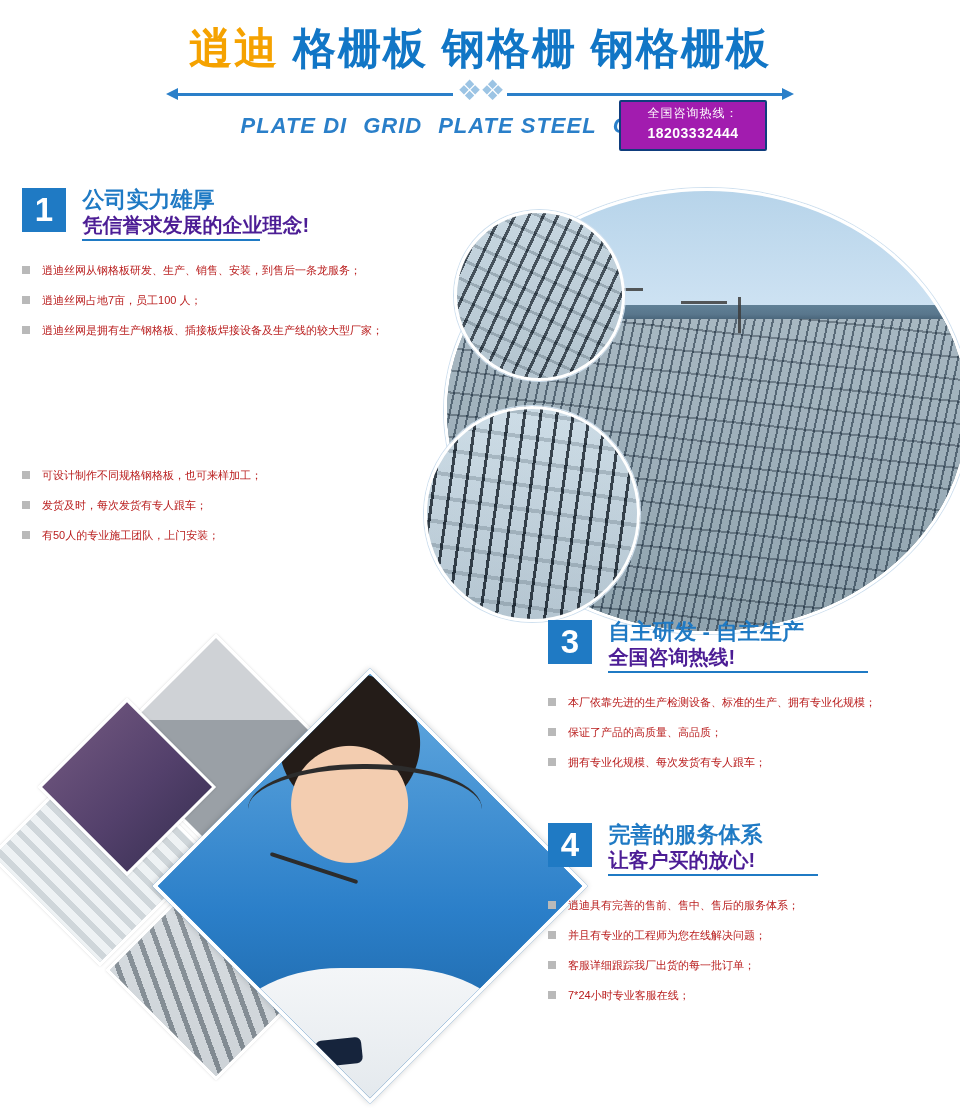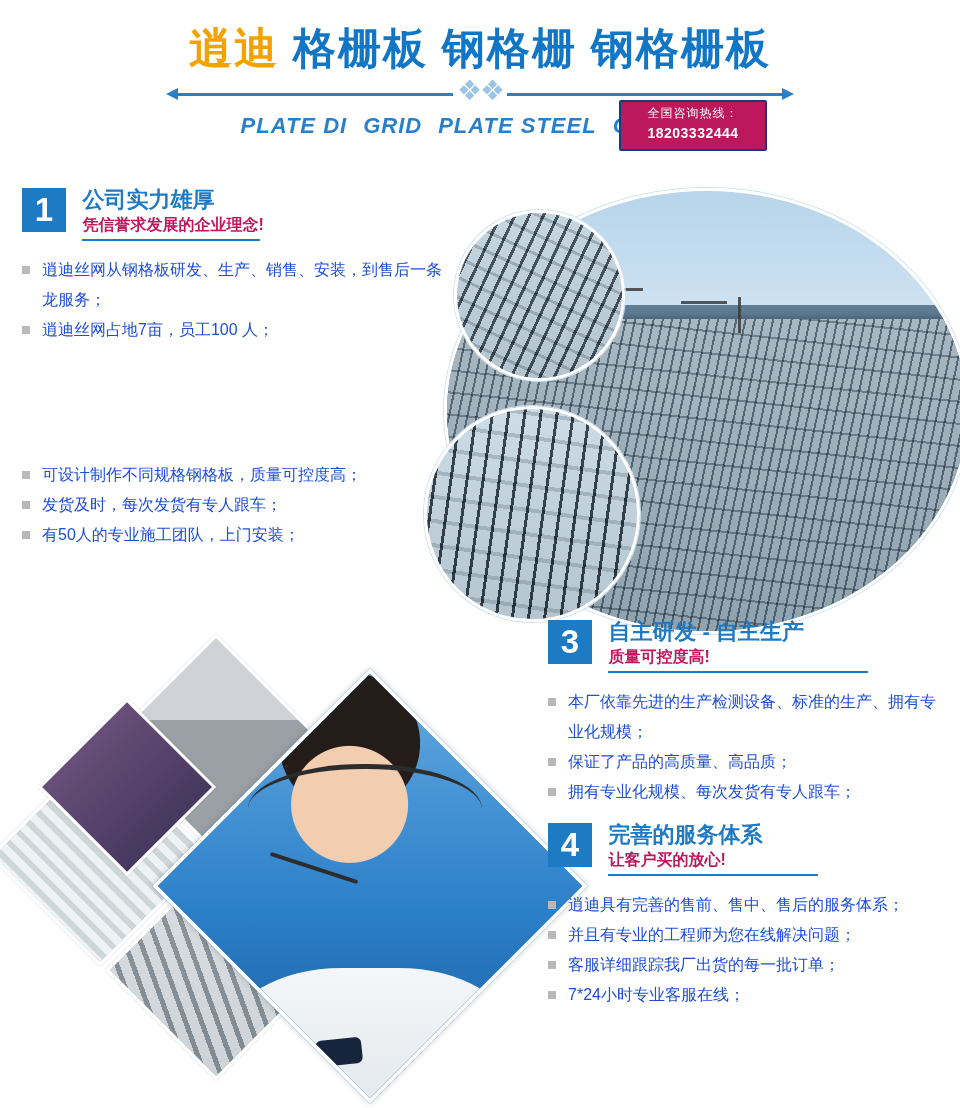--- a/index.html
+++ b/index.html
@@ -65,21 +65,21 @@
     color:#2a7fc9;
     letter-spacing:1px;
   }
   .header-sub .gap{display:inline-block;width:16px;}
 
   .hotline{
     position:absolute;
     right:193px;
     top:100px;
     width:144px;
-    background:#be185d;
+    background:#a21caf;
     border:2px solid #0f3d7d;
     color:#fff;
     border-radius:2px;
     padding:3px 0 4px;
   }
   .hotline-label{font-size:12px;line-height:16px;letter-spacing:1px;}
   .hotline-number{font-size:14px;font-weight:bold;line-height:24px;letter-spacing:0.5px;}
 
   
   .num-badge{
@@ -100,36 +100,36 @@
     margin-left:12px;
     vertical-align:top;
   }
   .sec-title{
     font-size:22px;
     font-weight:bold;
     color:#1f7ac4;
     line-height:24px;
   }
   .sec-sub{
-    font-size:16px;
-    font-weight:bold;
-    color:#be185d;
+    font-size:20px;
+    font-weight:bold;
+    color:#4c1d95;
     line-height:22px;
     margin-top:2px;
   }
   .underline{
     height:2px;background:#1f7ac4;margin-top:3px;
   }
   .bullets{margin:14px 0 0 0;padding:0;list-style:none;}
   .bullets li{
     position:relative;
     padding-left:20px;
-    font-size:16px;
+    font-size:11px;
     line-height:30px;
-    color:#1d4ed8;
+    color:#b91c1c;
   }
   .bullets li .sq{
     position:absolute;left:0;top:11px;
     width:8px;height:8px;background:#b9b9b9;
   }
 
   
   .sec1{position:absolute;left:22px;top:188px;width:420px;}
   .sec1 .underline{width:178px;}
 
@@ -307,26 +307,27 @@
     <span class="num-badge">1</span>
     <span class="texts">
       <span class="sec-title">公司实力雄厚</span>
       <div class="sec-sub">凭信誉求发展的企业理念!</div>
       <div class="underline"></div>
     </span>
   </div>
   <ul class="bullets">
     <li><span class="sq"></span><span>逍迪丝网从钢格板研发、生产、销售、安装，到售后一条龙服务；</span></li>
     <li><span class="sq"></span><span>逍迪丝网占地7亩，员工100 人；</span></li>
+    <li><span class="sq"></span><span>逍迪丝网是拥有生产钢格板、插接板焊接设备及生产线的较大型厂家；</span></li>
   </ul>
 </div>
 
 <div class="sec2">
   <ul class="bullets">
-    <li><span class="sq"></span><span>可设计制作不同规格钢格板，质量可控度高；</span></li>
+    <li><span class="sq"></span><span>可设计制作不同规格钢格板，也可来样加工；</span></li>
     <li><span class="sq"></span><span>发货及时，每次发货有专人跟车；</span></li>
     <li><span class="sq"></span><span>有50人的专业施工团队，上门安装；</span></li>
   </ul>
 </div>
 
 <div class="diamonds">
   <div class="dm dm-a">
       <div class="inner"></div>
     </div>
   <div class="dm dm-b">
@@ -346,21 +347,21 @@
       <div class="mic"></div>
     </div>
   </div>
 </div>
 
 <div class="sec3">
   <div class="sec-head">
     <span class="num-badge">3</span>
     <span class="texts">
       <span class="sec-title">自主研发 - 自主生产</span>
-      <div class="sec-sub">质量可控度高!</div>
+      <div class="sec-sub">全国咨询热线!</div>
       <div class="underline"></div>
     </span>
   </div>
   <ul class="bullets">
     <li><span class="sq"></span><span>本厂依靠先进的生产检测设备、标准的生产、拥有专业化规模；</span></li>
     <li><span class="sq"></span><span>保证了产品的高质量、高品质；</span></li>
     <li><span class="sq"></span><span>拥有专业化规模、每次发货有专人跟车；</span></li>
   </ul>
 </div>
 

